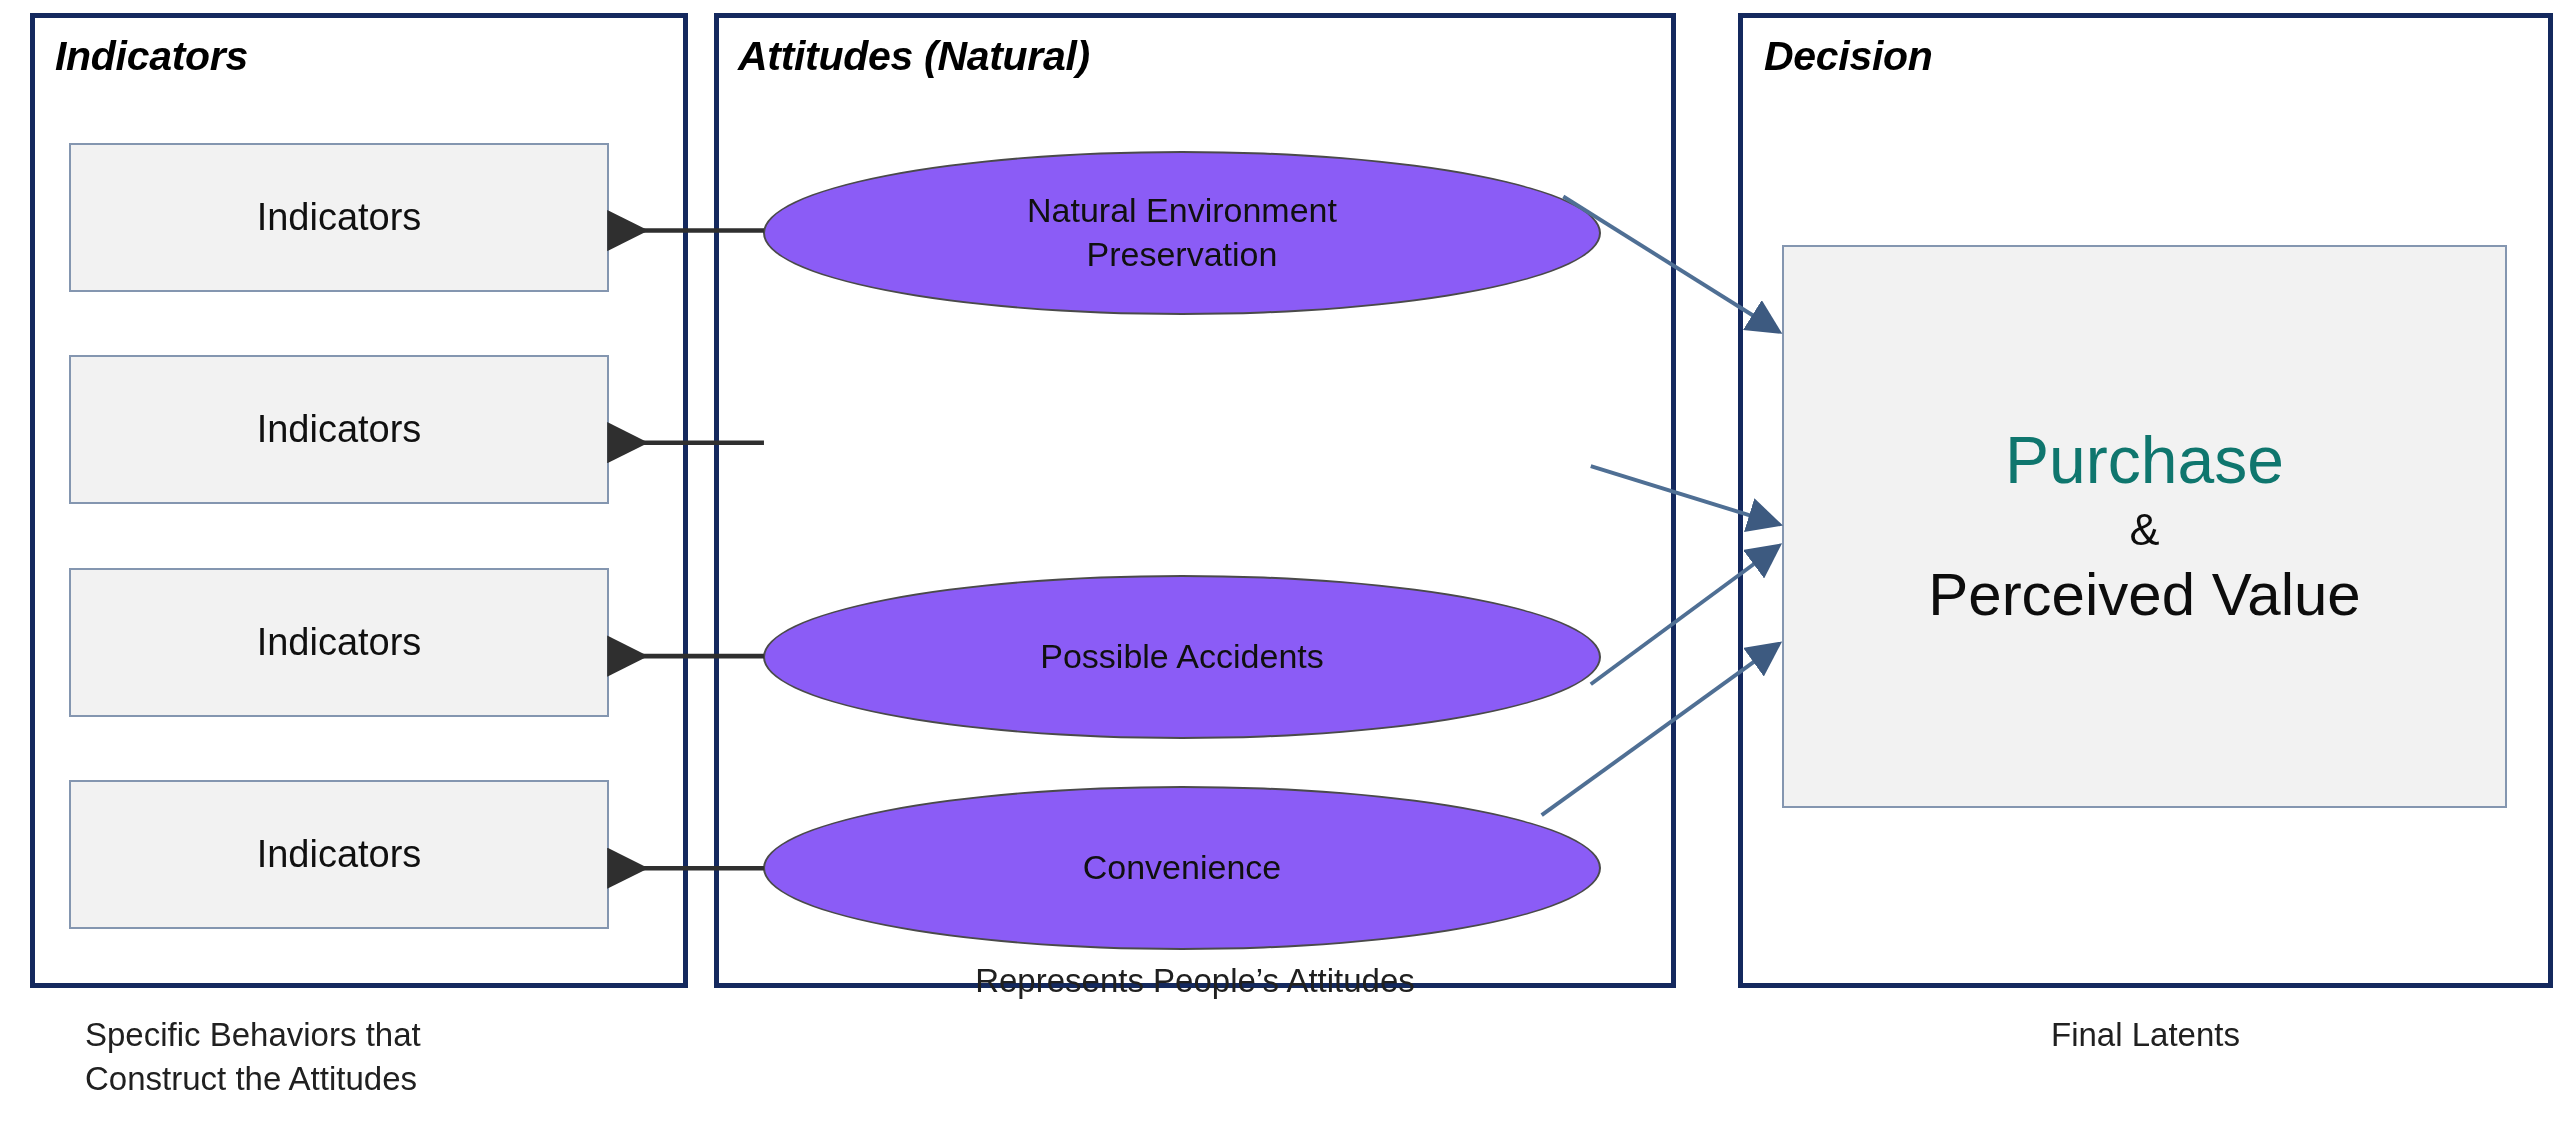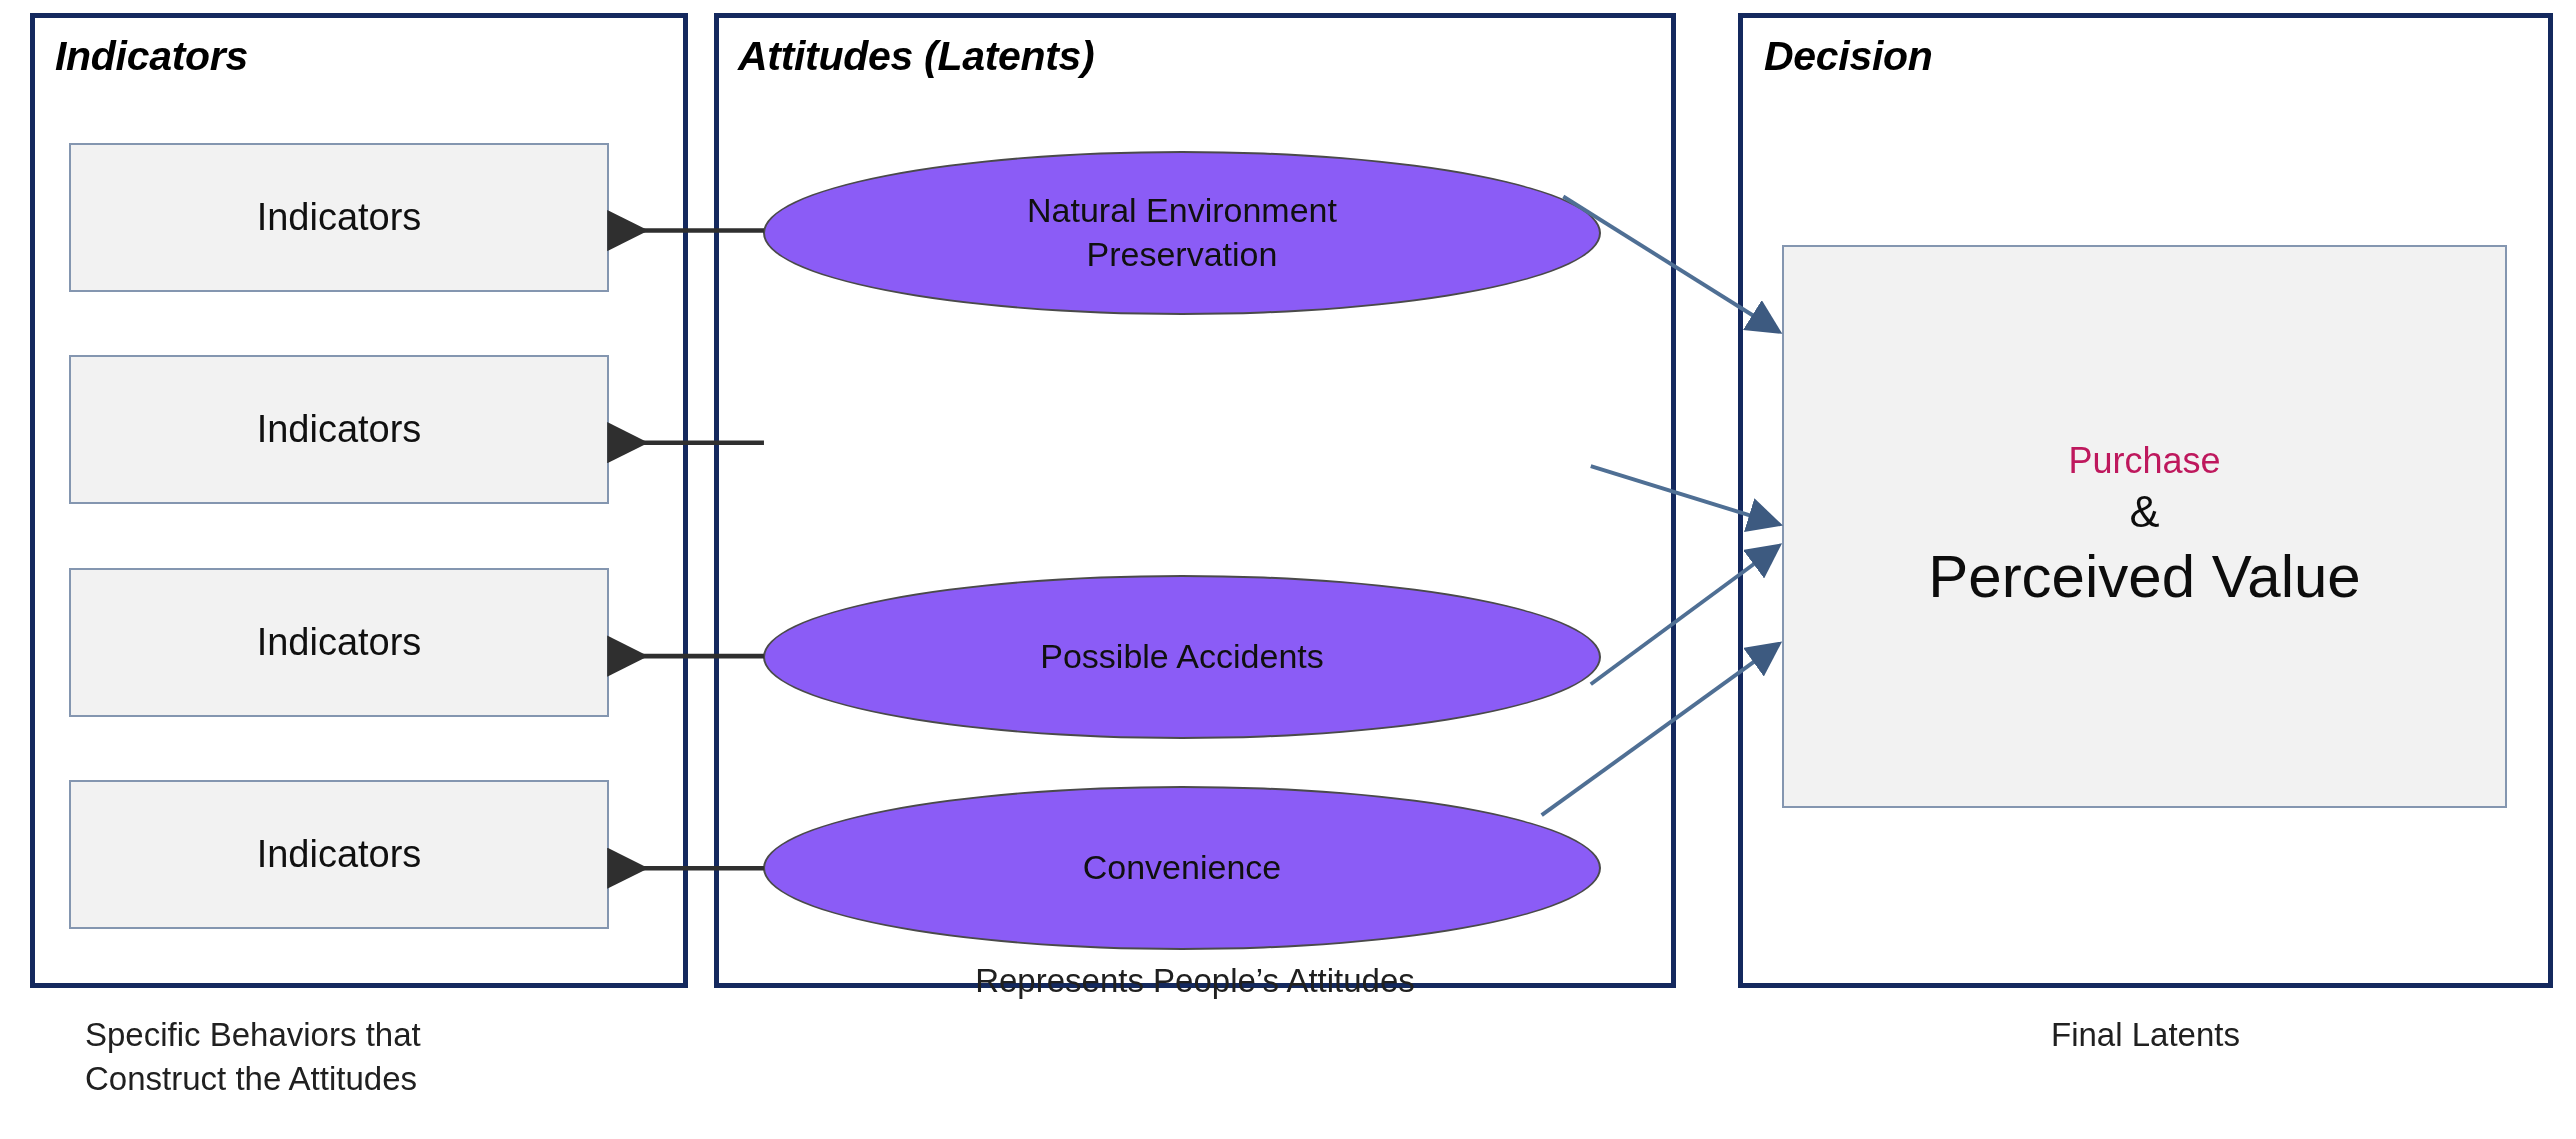--- a/index.html
+++ b/index.html
@@ -74,21 +74,21 @@
   .decision-box {
     position: absolute;
     background: #f2f2f2;
     border: 2.6px solid #8496b0;
     box-sizing: border-box;
     display: flex;
     flex-direction: column;
     align-items: center;
     justify-content: center;
   }
-  .decision-line-1 { font-size: 36px; color: #be185d; line-height: 1.24; }
+  .decision-line-1 { font-size: 66px; color: #0f766e; line-height: 1.24; }
   .decision-line-2 { font-size: 45px; color: #0d0d0d; line-height: 1.24; }
   .decision-line-3 { font-size: 60px; color: #0d0d0d; line-height: 1.24; }
 
   
   .caption {
     position: absolute;
     font-size: 33px;
     color: #202020;
     line-height: 1.34;
   }
@@ -119,21 +119,21 @@
     <span class="indicator-label">Indicators</span>
   </div>
   <div class="indicator-box" style="left:69px; top:568px; width:540px; height:149px;">
     <span class="indicator-label">Indicators</span>
   </div>
   <div class="indicator-box" style="left:69px; top:780px; width:540px; height:149px;">
     <span class="indicator-label">Indicators</span>
   </div>
 
   <div class="panel" style="left:714px; top:13px; width:962px; height:975px;"></div>
-  <div class="panel-title" style="left:738px; top:33px;">Attitudes (Latents)</div>
+  <div class="panel-title" style="left:738px; top:33px;">Attitudes (Natural)</div>
 
   <div class="ellipse" style="left:763px; top:151px; width:838px; height:164px;">
     <span class="ellipse-label" style="white-space:pre-line;">Natural Environment
 Preservation</span>
   </div>
   <div class="ellipse" style="left:763px; top:575px; width:838px; height:164px;">
     <span class="ellipse-label" style="white-space:pre-line;">Possible Accidents</span>
   </div>
   <div class="ellipse" style="left:763px; top:786px; width:838px; height:164px;">
     <span class="ellipse-label" style="white-space:pre-line;">Convenience</span>

